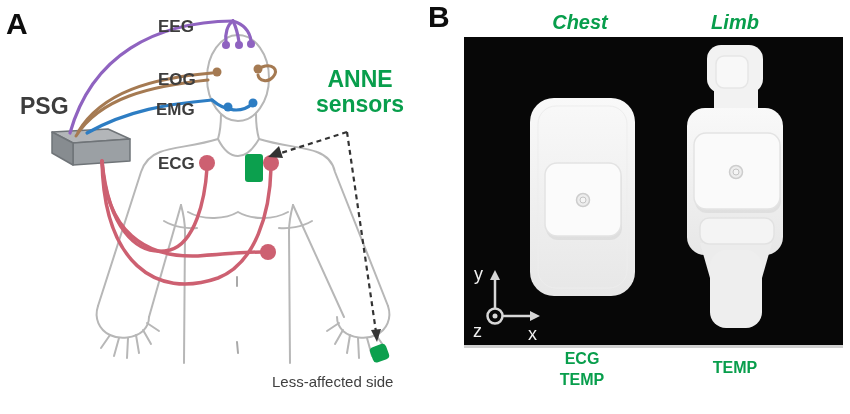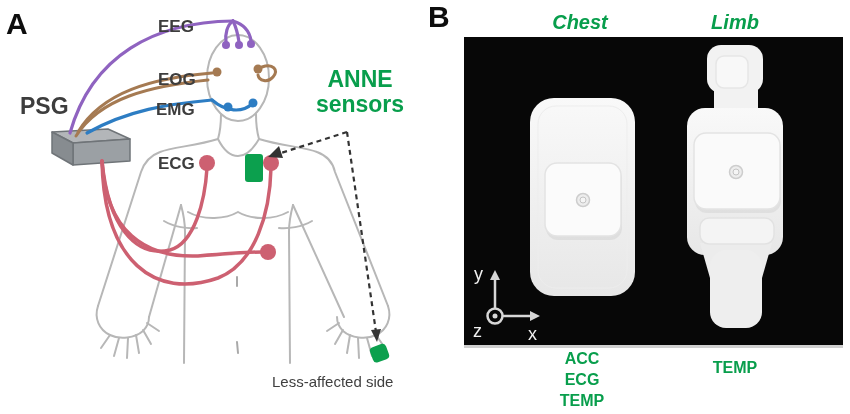--- a/index.html
+++ b/index.html
@@ -173,21 +173,20 @@
         </g>
         <polygon points="31,233 26,243 36,243" fill="#d7d7d7"></polygon>
         <polygon points="76,279 66,274 66,284" fill="#d7d7d7"></polygon>
         <text x="10" y="243" font-size="18" fill="#f0f0f0" font-family="Liberation Sans, sans-serif">y</text>
         <text x="9" y="300" font-size="18" fill="#f0f0f0" font-family="Liberation Sans, sans-serif">z</text>
         <text x="64" y="303" font-size="18" fill="#f0f0f0" font-family="Liberation Sans, sans-serif">x</text>
       </svg>
     </div>
 
     <div class="abs featblock" style="left:92px;top:348px">
-      <div>ACC</div>
       <div>ECG</div>
       <div>TEMP</div>
     </div>
     <div class="abs featblock" style="left:245px;top:357px">
       <div>TEMP</div>
     </div>
   </div>
 </div>
 
 </body></html>

